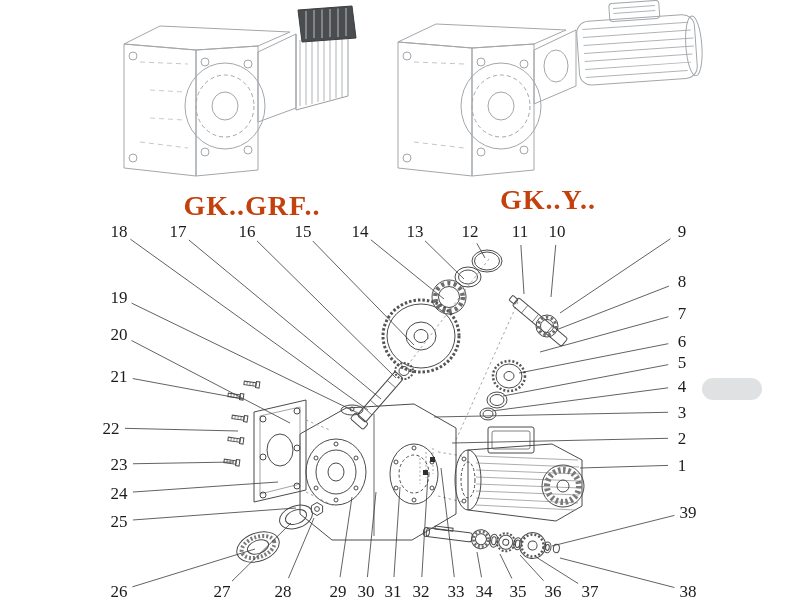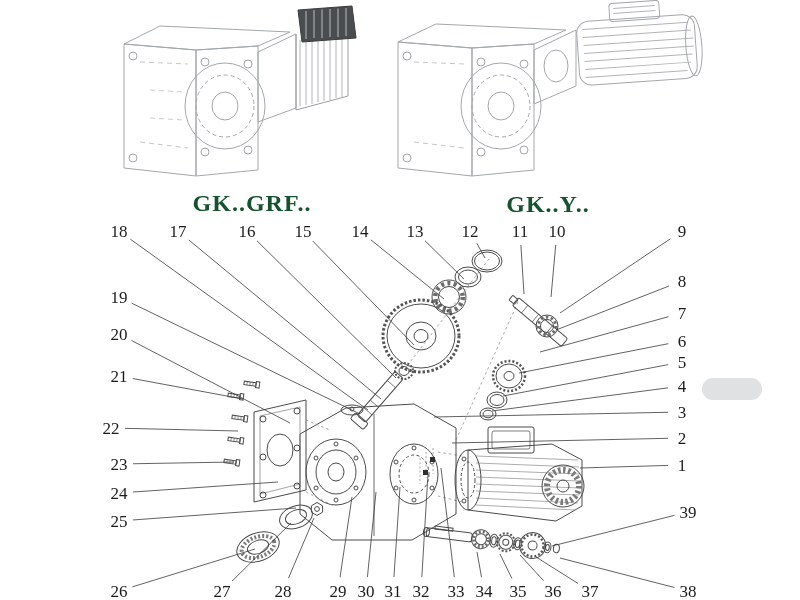--- a/index.html
+++ b/index.html
@@ -2,21 +2,21 @@
 <html><head>
 <meta charset="utf-8">
 <style>
   html,body{margin:0;padding:0;}
   body{
     width:800px;height:600px;position:relative;background:#ffffff;
     font-family:"Liberation Serif", serif;overflow:hidden;
   }
   .variant-label{
     position:absolute;transform:translateX(-50%);
-    font-weight:bold;font-size:24px;letter-spacing:1px;color:#14532d;
+    font-weight:bold;font-size:28px;letter-spacing:1px;color:#c2410c;
     font-family:"Liberation Serif", serif;white-space:nowrap;
   }
   svg{position:absolute;left:0;top:0;}
   .callout-num{
     font-family:"Liberation Serif", serif;
     font-size:17px;fill:#1b1b1b;text-anchor:middle;dominant-baseline:central;
   }
   .leader{stroke:#3a3a3a;stroke-width:0.8;fill:none;}
 </style>
 </head>
@@ -335,13 +335,13 @@
       <line x1="543.5398552007572" y1="580.6798420371896" x2="520" y2="555" class="leader"></line>
       <text x="553" y="591" class="callout-num">36</text>
       <line x1="578.1527402387435" y1="583.5406142243941" x2="536" y2="557" class="leader"></line>
       <text x="590" y="591" class="callout-num">37</text>
       <line x1="674.4432912179329" y1="587.5049110171234" x2="560" y2="558" class="leader"></line>
       <text x="688" y="591" class="callout-num">38</text>
     </g>
 </svg>
 
 <div class="variant-label" style="left:252px;top:190px;">GK..GRF..</div>
-<div class="variant-label" style="left:548px;top:191px;">GK..Y..</div>
+<div class="variant-label" style="left:548px;top:184px;">GK..Y..</div>
 
 </body></html>

